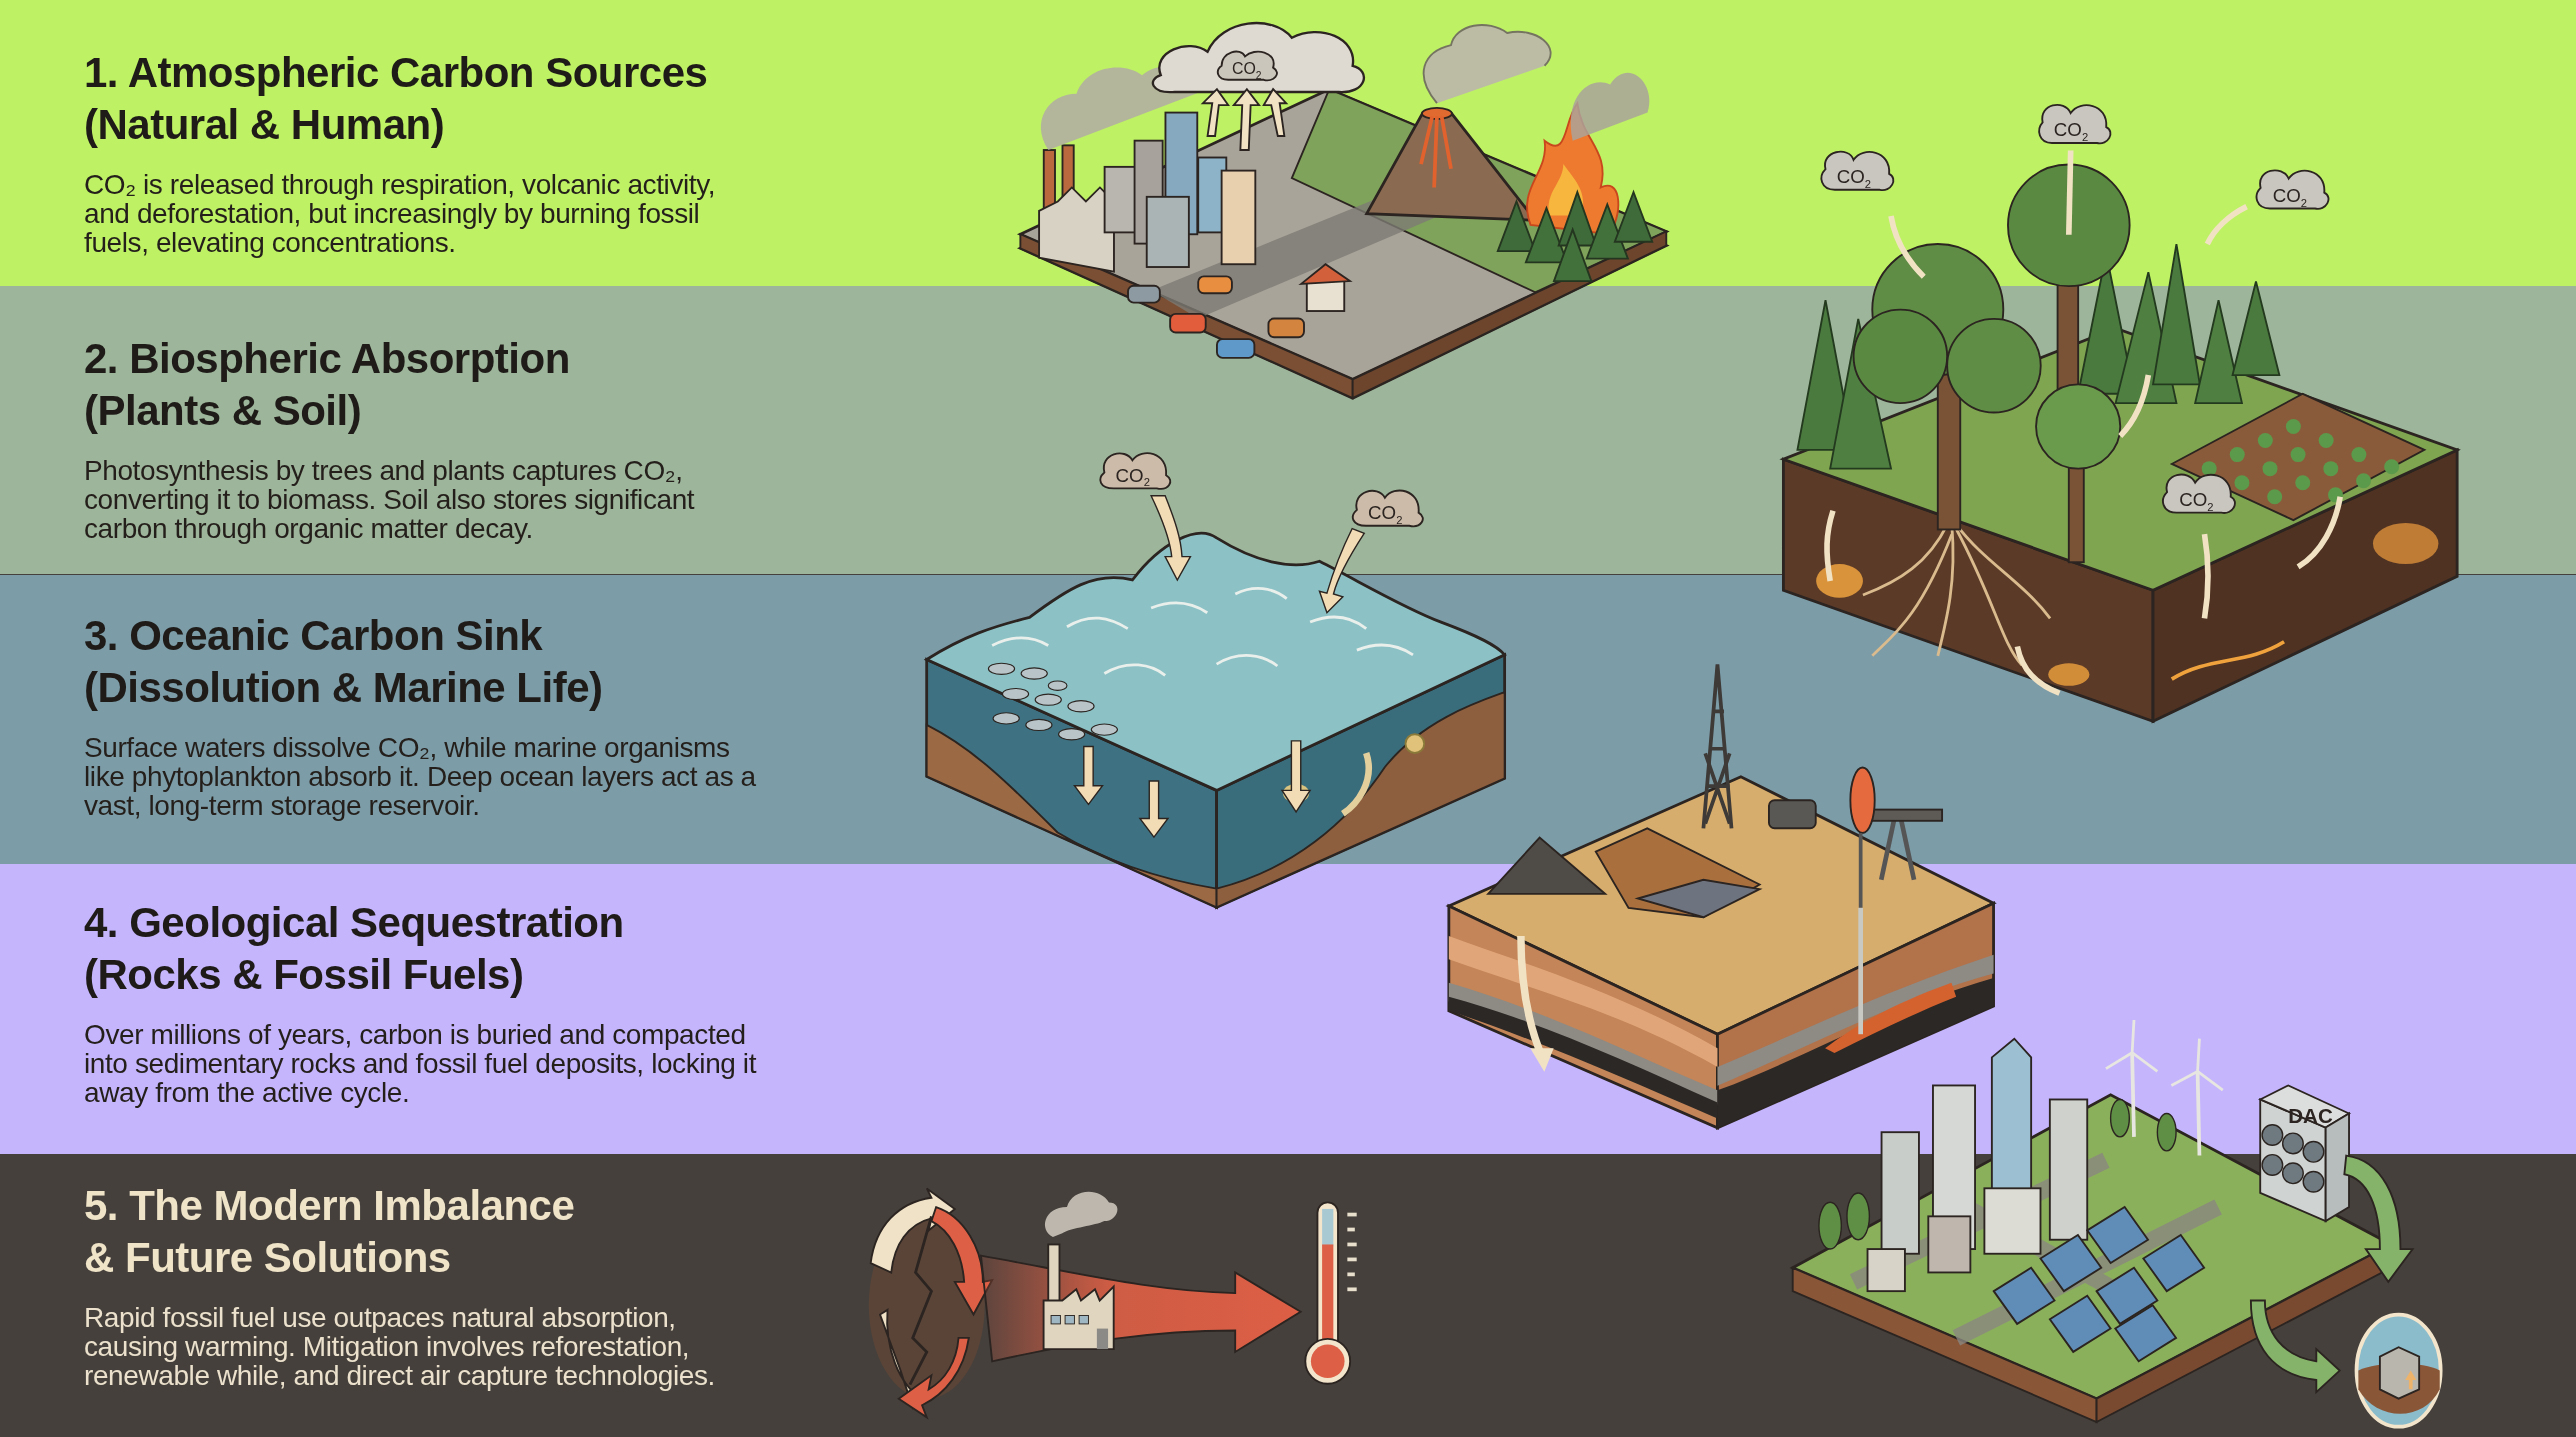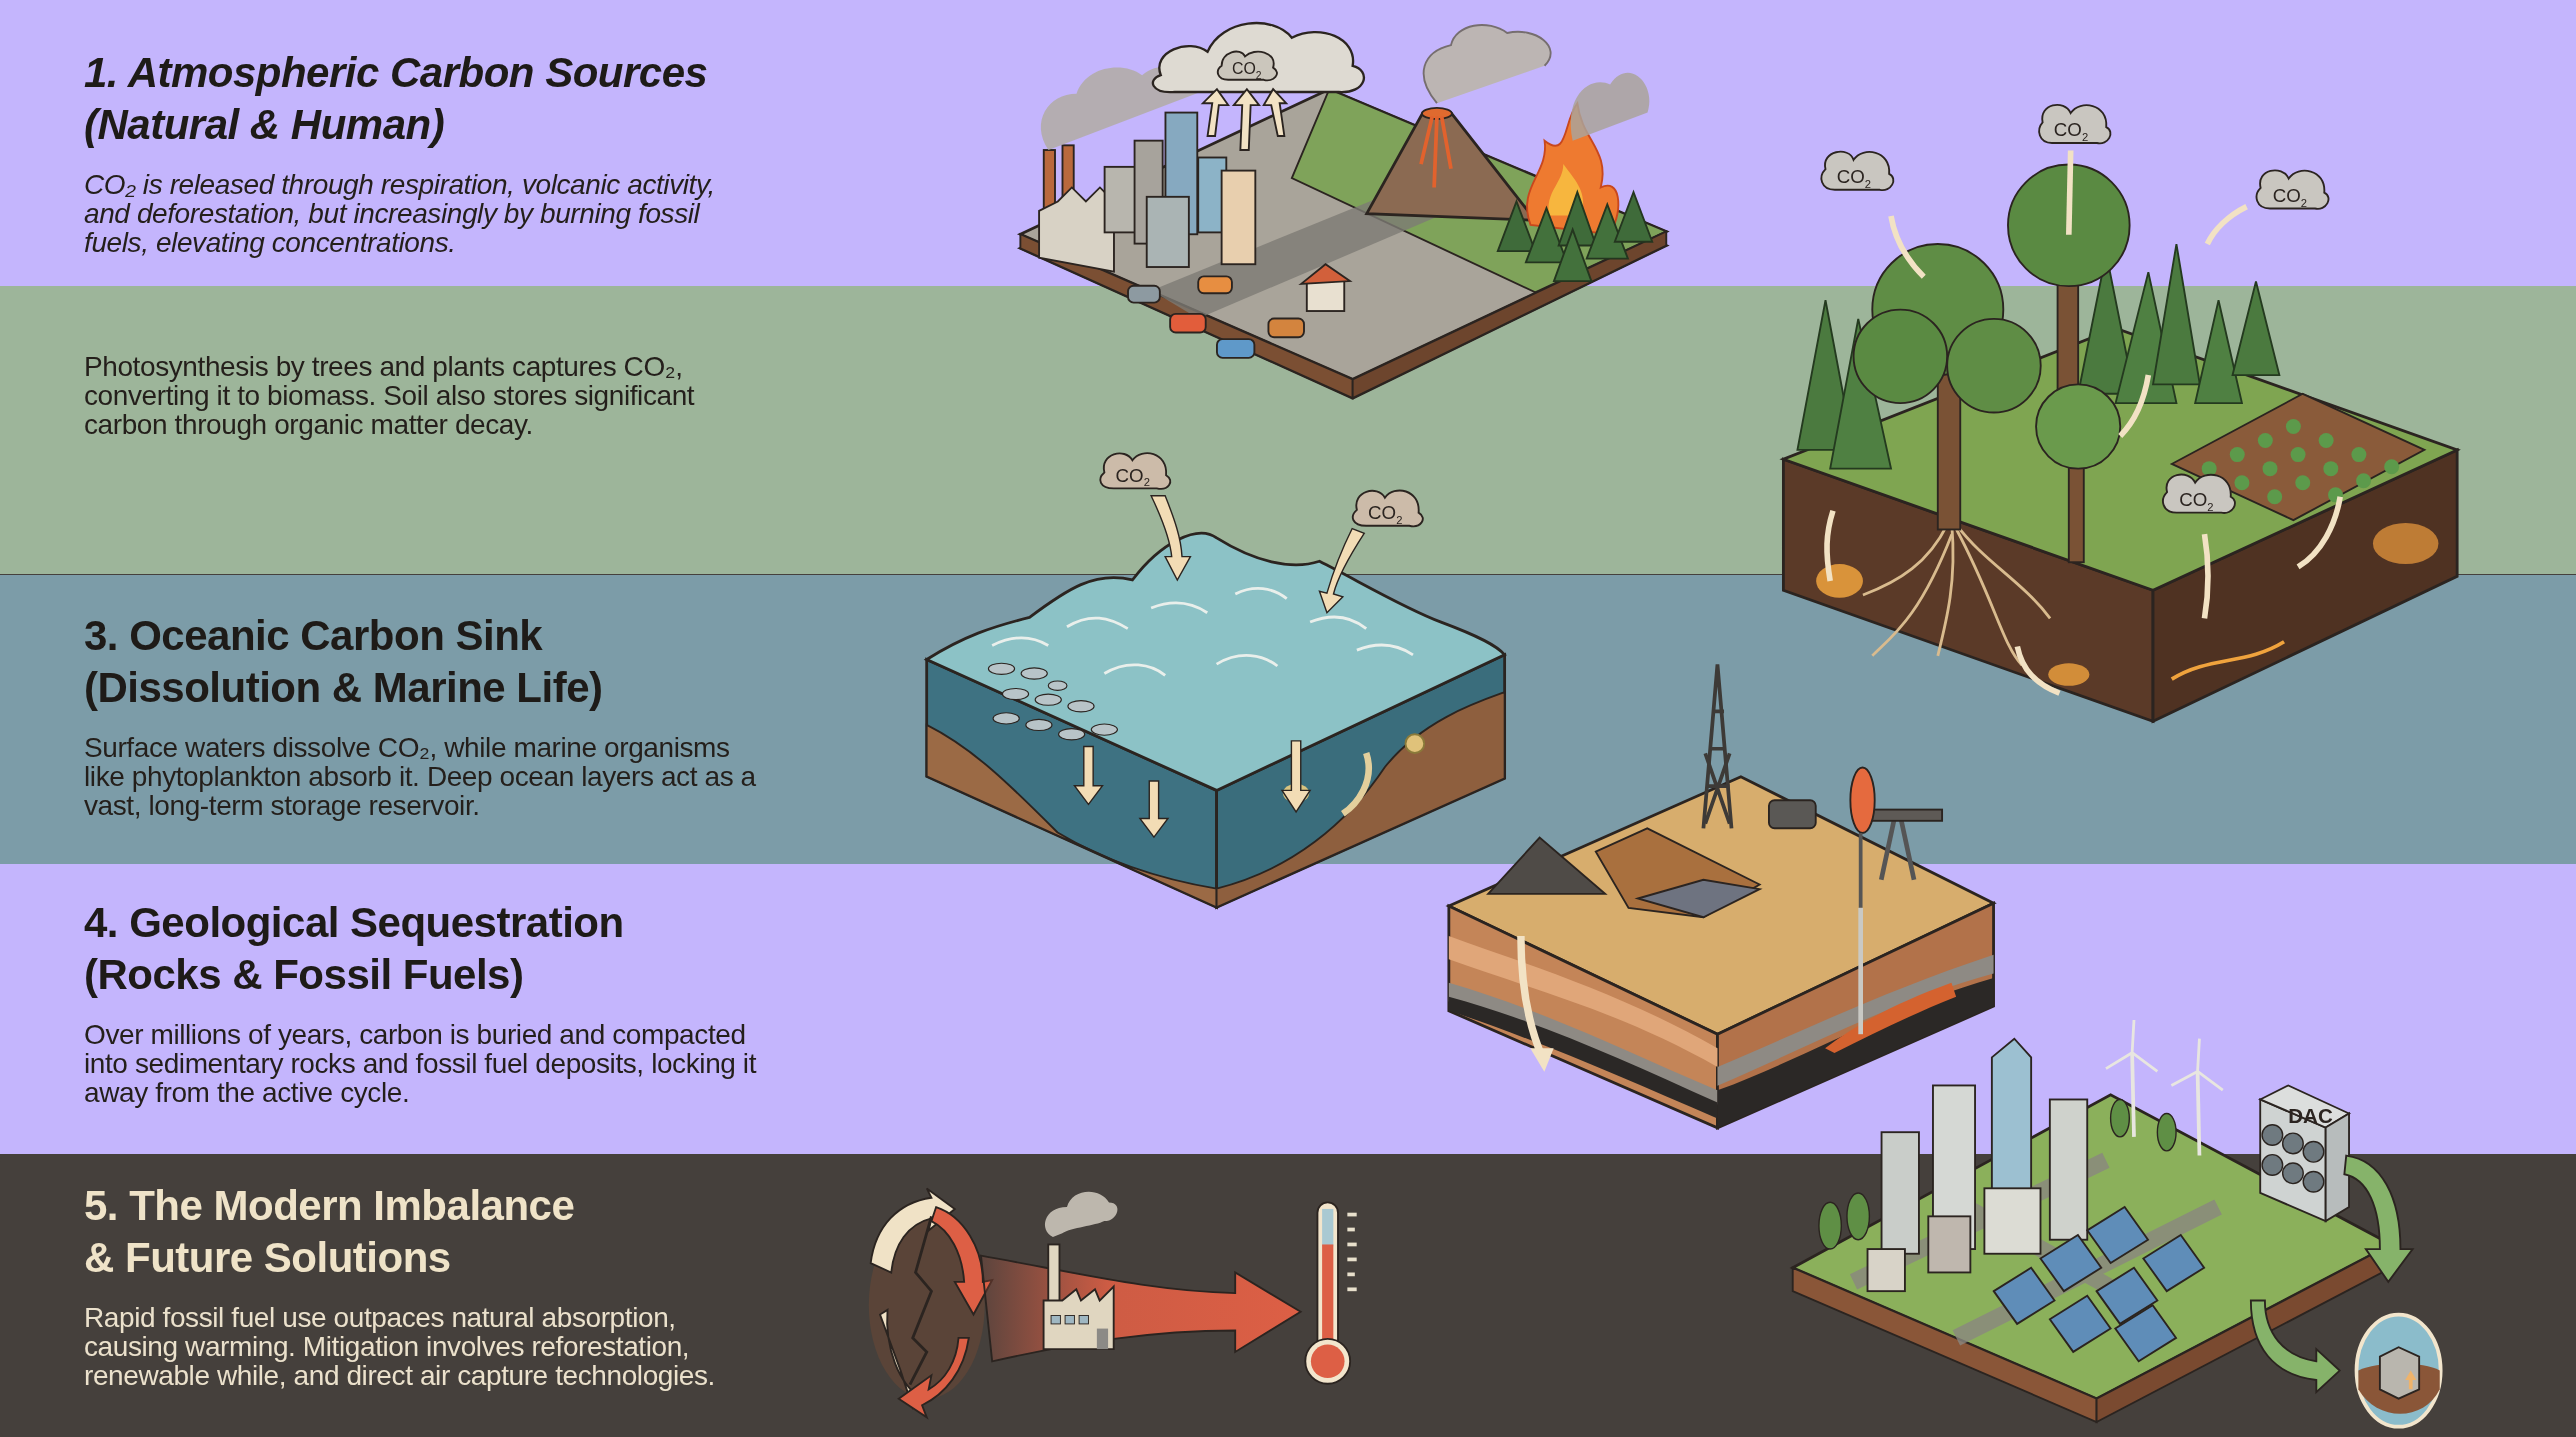--- a/index.html
+++ b/index.html
@@ -20,32 +20,36 @@
   .title { font-family: "Liberation Sans", "DejaVu Sans", sans-serif; font-weight: 700; font-size: 42px; line-height: 52px; letter-spacing: -0.5px; color: #1e1b18; }
   .desc { margin-top: 19px; font-size: 28px; line-height: 29px; color: #241f1b; width: 674px; letter-spacing: -0.4px; }
   .band-5 .title { color: #efe3c8; }
   .band-5 .desc { color: #ebe1cc; }
   .illus { position: absolute; }
   svg text { font-family: "Liberation Sans", "DejaVu Sans", sans-serif; }
 </style>
 </head>
 <body>
 
-<section class="band band-1" style="background:#c4b5fd;font-style:italic;">
+<section class="band band-1" style="background:#bef264;">
   <div class="text-block">
     <div class="title">
       <div>1. Atmospheric Carbon Sources</div>
       <div>(Natural &amp; Human)</div>
     </div>
     <div class="desc">CO₂ is released through respiration, volcanic activity, and deforestation, but increasingly by burning fossil fuels, elevating concentrations.</div>
   </div>
 </section>
 
 <section class="band band-2" style="background:#9DB59A;">
   <div class="text-block">
+    <div class="title">
+      <div>2. Biospheric Absorption</div>
+      <div>(Plants &amp; Soil)</div>
+    </div>
     <div class="desc">Photosynthesis by trees and plants captures CO₂, converting it to biomass. Soil also stores significant carbon through organic matter decay.</div>
   </div>
 </section>
 
 <section class="band band-3" style="background:#7C9CA8;">
   <div class="text-block">
     <div class="title">
       <div>3. Oceanic Carbon Sink</div>
       <div>(Dissolution &amp; Marine Life)</div>
     </div>

